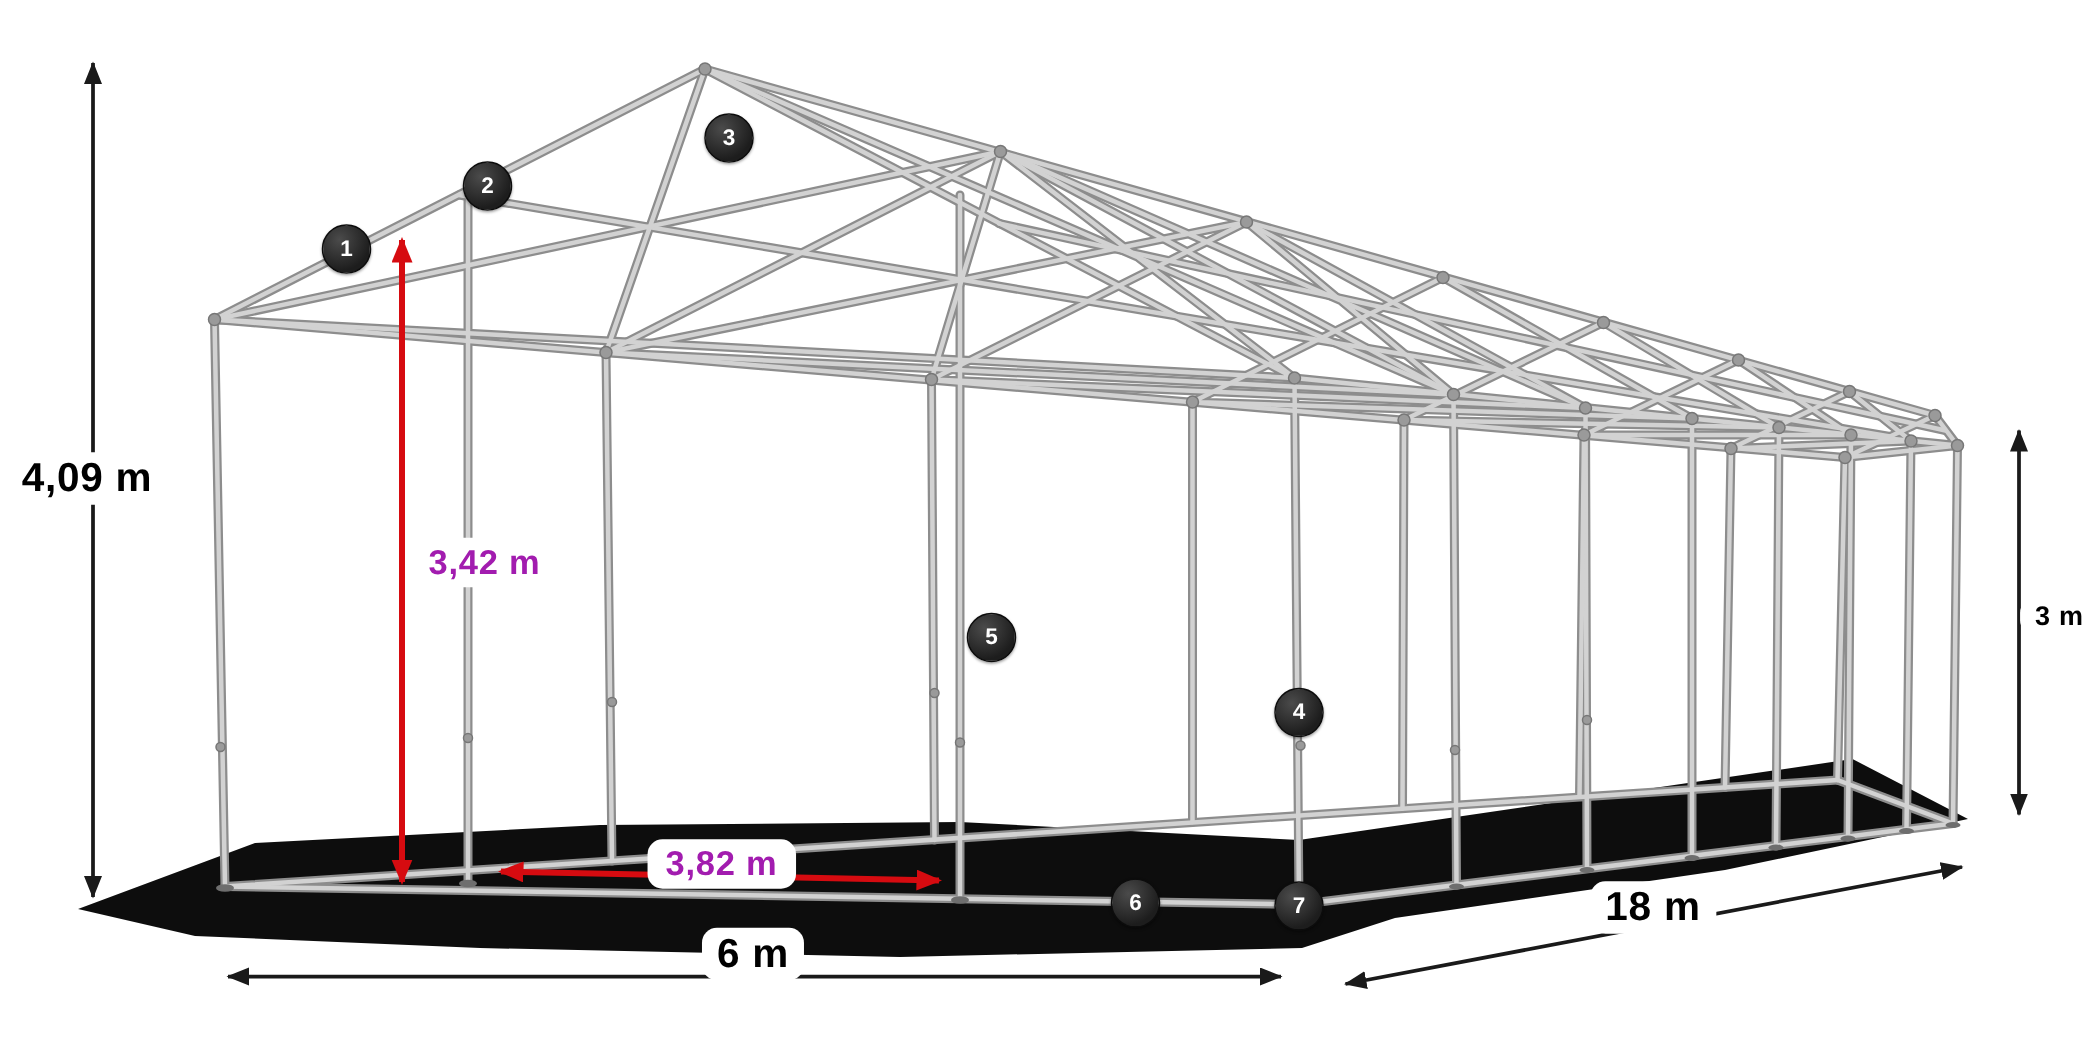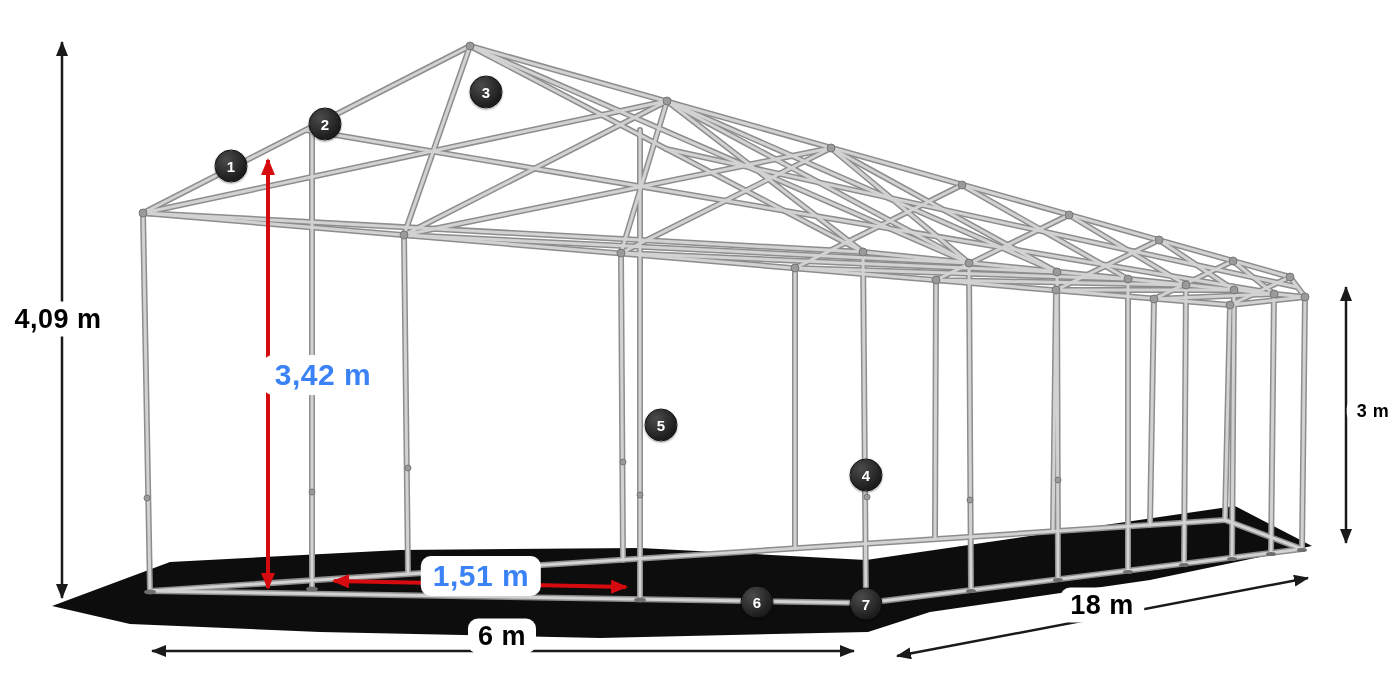--- a/index.html
+++ b/index.html
@@ -24,22 +24,22 @@
     color: #000000;
     background: #ffffff;
     border-radius: 10px;
     padding: 2px 10px;
     white-space: nowrap;
     font-size: 27px;
     letter-spacing: 0.5px;
     z-index: 4;
   }
   .dim-label.red {
-    color: #3b82f6;
-    font-size: 30px;
+    color: #a21caf;
+    font-size: 23px;
     padding: 3px 12px;
   }
 
   .marker {
     position: absolute;
     transform: translate(-50%, -50%);
     width: 31px;
     height: 31px;
     border-radius: 50%;
     background: radial-gradient(circle at 35% 30%, #4b4b4b, #1d1d1d 70%);
@@ -165,21 +165,21 @@
       <line x1="268" y1="160" x2="268" y2="588" marker-start="url(#ah-r)" marker-end="url(#ah-r)"></line>
       <line x1="334" y1="581" x2="626" y2="587" marker-start="url(#ah-r)" marker-end="url(#ah-r)"></line>
     </g>
   </svg>
 
   <div class="dim-label" style="left:58px; top:319px;">4,09 m</div>
   <div class="dim-label red" style="left:323px; top:375px;">3,42 m</div>
   <div class="dim-label" style="left:1373px; top:411px; font-size:18px;">3 m</div>
   <div class="dim-label" style="left:502px; top:636px;">6 m</div>
   <div class="dim-label" style="left:1102px; top:605px;">18 m</div>
-  <div class="dim-label red" style="left:481px; top:576px;">1,51 m</div>
+  <div class="dim-label red" style="left:481px; top:576px;">3,82 m</div>
 
   <div class="marker" style="left:231px; top:166px;">1</div>
   <div class="marker" style="left:325px; top:124px;">2</div>
   <div class="marker" style="left:486px; top:92px;">3</div>
   <div class="marker" style="left:866px; top:475px;">4</div>
   <div class="marker" style="left:661px; top:425px;">5</div>
   <div class="marker" style="left:757px; top:602px;">6</div>
   <div class="marker" style="left:866px; top:604px;">7</div>
 
 </div>

